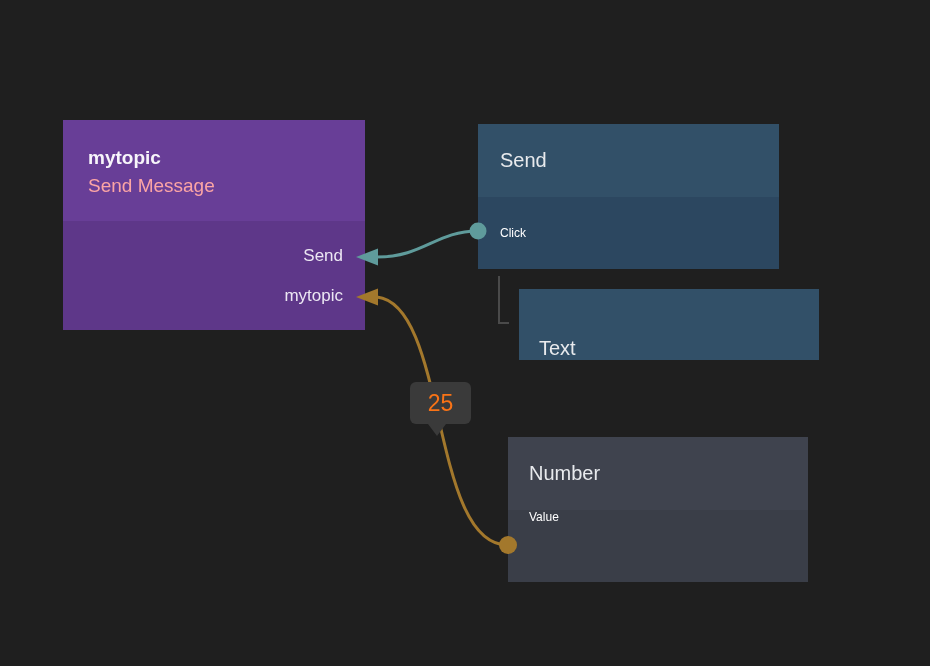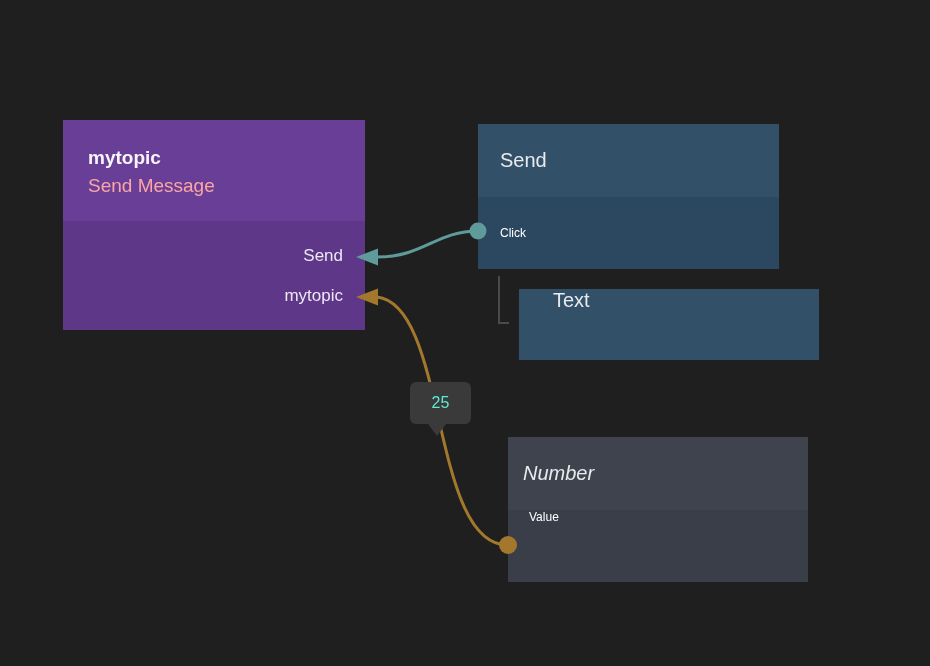--- a/index.html
+++ b/index.html
@@ -22,40 +22,40 @@
   .topic-subtitle{color:#fca5a5;font-size:19px;font-weight:400;line-height:28px;}
   .topic-body{height:109px;background:#5e3789;padding-top:15px;}
   .port-row-right{height:40px;display:flex;align-items:center;justify-content:flex-end;padding-right:22px;color:#ece7f3;font-size:17px;}
 
   
   .group-node{left:478px;top:124px;width:301px;height:145px;}
   .group-header{height:73px;background:#325068;padding-left:22px;}
   .group-body{height:72px;background:#2c4760;display:flex;align-items:center;padding-left:22px;}
 
   
-  .text-node{left:519px;top:289px;width:300px;height:71px;background:#325068;display:flex;align-items:flex-start;padding-left:34px;box-sizing:border-box;}
+  .text-node{left:519px;top:289px;width:300px;height:71px;background:#325068;display:flex;align-items:flex-end;padding-left:20px;box-sizing:border-box;}
 
   
   .number-node{left:508px;top:437px;width:300px;height:145px;}
-  .number-header{height:73px;background:#3f434e;padding-left:15px;font-style:italic;}
+  .number-header{height:73px;background:#3f434e;padding-left:21px;}
   .number-body{height:72px;background:#3a3e48;display:flex;align-items:flex-start;padding-left:21px;}
 
   .node-title{color:#e8eaed;font-size:20px;font-weight:400;}
   .port-label-left{color:#ffffff;font-size:12px;font-weight:400;}
 
   
   svg.wires{position:absolute;left:0;top:0;width:930px;height:666px;pointer-events:none;}
   svg.wires .hit{pointer-events:stroke;}
 
   
   .value-badge{
     position:absolute;left:410px;top:382px;width:61px;height:42px;
     background:#3a3a3a;border-radius:6px;
     display:flex;align-items:center;justify-content:center;
-    color:#5eead4;font-size:16px;
+    color:#f97316;font-size:23px;
   }
   .value-badge:after{
     content:"";position:absolute;left:18px;top:42px;
     border-left:9px solid transparent;border-right:9px solid transparent;
     border-top:12px solid #3a3a3a;
   }
 </style>
 </head>
 <body>
 

